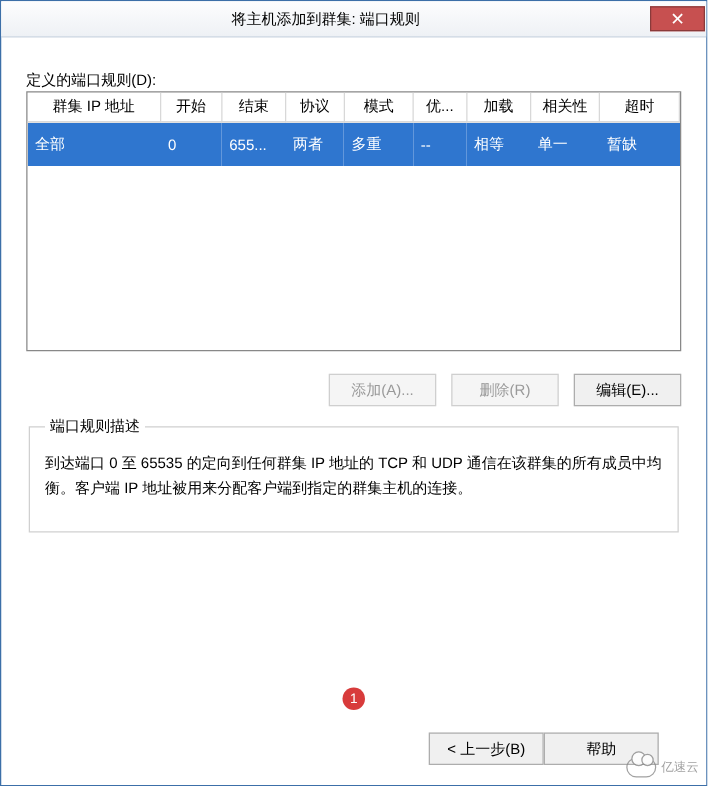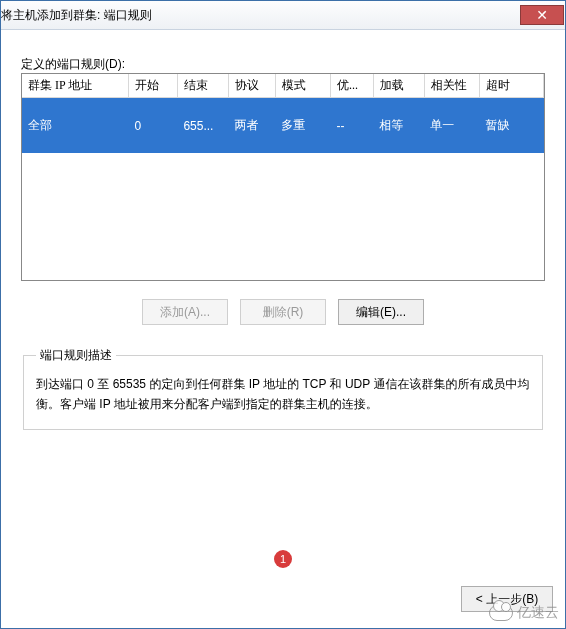--- a/index.html
+++ b/index.html
@@ -24,21 +24,21 @@
   .titlebar {
     height: 28px;
     background: linear-gradient(#fdfdfe, #eef1f5);
     border-bottom: 1px solid #c9d3e0;
     display: flex;
     align-items: center;
     position: relative;
   }
   .titlebar .title {
     flex: 1;
-    text-align: left;
+    text-align: center;
     font-size: 12px;
     color: #000;
   }
   .close-btn {
     width: 44px;
     height: 20px;
     background: #c75050;
     border: 1px solid #8a3a3a;
     color: #fff;
     display: flex;
@@ -65,76 +65,75 @@
   table.grid {
     border-collapse: collapse;
     width: 100%;
     table-layout: fixed;
     font-size: 12px;
   }
   table.grid th {
     background: #fff;
     border-right: 1px solid #d8d8d8;
     border-bottom: 1px solid #d8d8d8;
-    text-align: left;
+    text-align: center;
     font-weight: normal;
     padding: 3px 6px;
     height: 16px;
     white-space: nowrap;
     overflow: hidden;
     text-overflow: ellipsis;
-    font-family: Liberation Serif, serif;
   }
   table.grid tr.sel td {
     background: #2f76cf;
     color: #fff;
-    padding: 19px 6px;
+    padding: 9px 6px;
     white-space: nowrap;
     overflow: hidden;
     text-overflow: ellipsis;
   }
   .btn-row {
     display: flex;
-    justify-content: center;
+    justify-content: flex-end;
     gap: 12px;
     margin-top: 18px;
   }
   .btn {
     min-width: 86px;
     height: 26px;
     background: #f0f0f0;
     border: 1px solid #adadad;
     display: flex;
     align-items: center;
     justify-content: center;
     box-sizing: border-box;
     padding: 0 10px;
   }
   .btn.disabled {
     color: #9a9a9a;
     border-color: #cfcfcf;
     background: #f5f5f5;
   }
   fieldset.desc {
-    margin-top: 22px;
+    margin-top: 8px;
     border: 1px solid #d0d0d0;
-    padding: 10px 12px 14px 12px;
+    padding: 10px 12px 24px 12px;
   }
   fieldset.desc legend {
     padding: 0 4px;
   }
   .desc-text {
     line-height: 1.7;
   }
   .footer {
     position: absolute;
     left: 0;
     right: 0;
     bottom: 16px;
-    padding: 0 12px;
+    padding: 0 38px;
     display: flex;
     justify-content: flex-end;
   }
   .footer .btn { min-width: 92px; }
   .badge {
     position: absolute;
     left: 50%;
     transform: translateX(-50%);
     bottom: 60px;
     width: 18px;
@@ -148,21 +147,21 @@
     justify-content: center;
   }
   .watermark {
     position: absolute;
     right: 6px;
     bottom: 6px;
     display: flex;
     align-items: center;
     gap: 4px;
     color: #8a8a8a;
-    font-size: 14px;
+    font-size: 10px;
     opacity: 0.8;
   }
   .watermark .cloud {
     width: 22px;
     height: 14px;
     border: 1.5px solid #8a8a8a;
     border-radius: 10px;
     position: relative;
   }
   .watermark .cloud::before,
@@ -241,19 +240,20 @@
     <fieldset class="desc">
       <legend>端口规则描述</legend>
       <div class="desc-text">到达端口 0 至 65535 的定向到任何群集 IP 地址的 TCP 和 UDP 通信在该群集的所有成员中均衡。客户端 IP 地址被用来分配客户端到指定的群集主机的连接。</div>
     </fieldset>
   </div>
 
   <div class="badge">1</div>
 
   <div class="footer">
     <div class="btn">&lt; 上一步(B)</div>
+    <div class="btn">帮助</div>
   </div>
 
   <div class="watermark">
     <span class="cloud"></span>
     <span>亿速云</span>
   </div>
 </div>
 
 </body></html>

